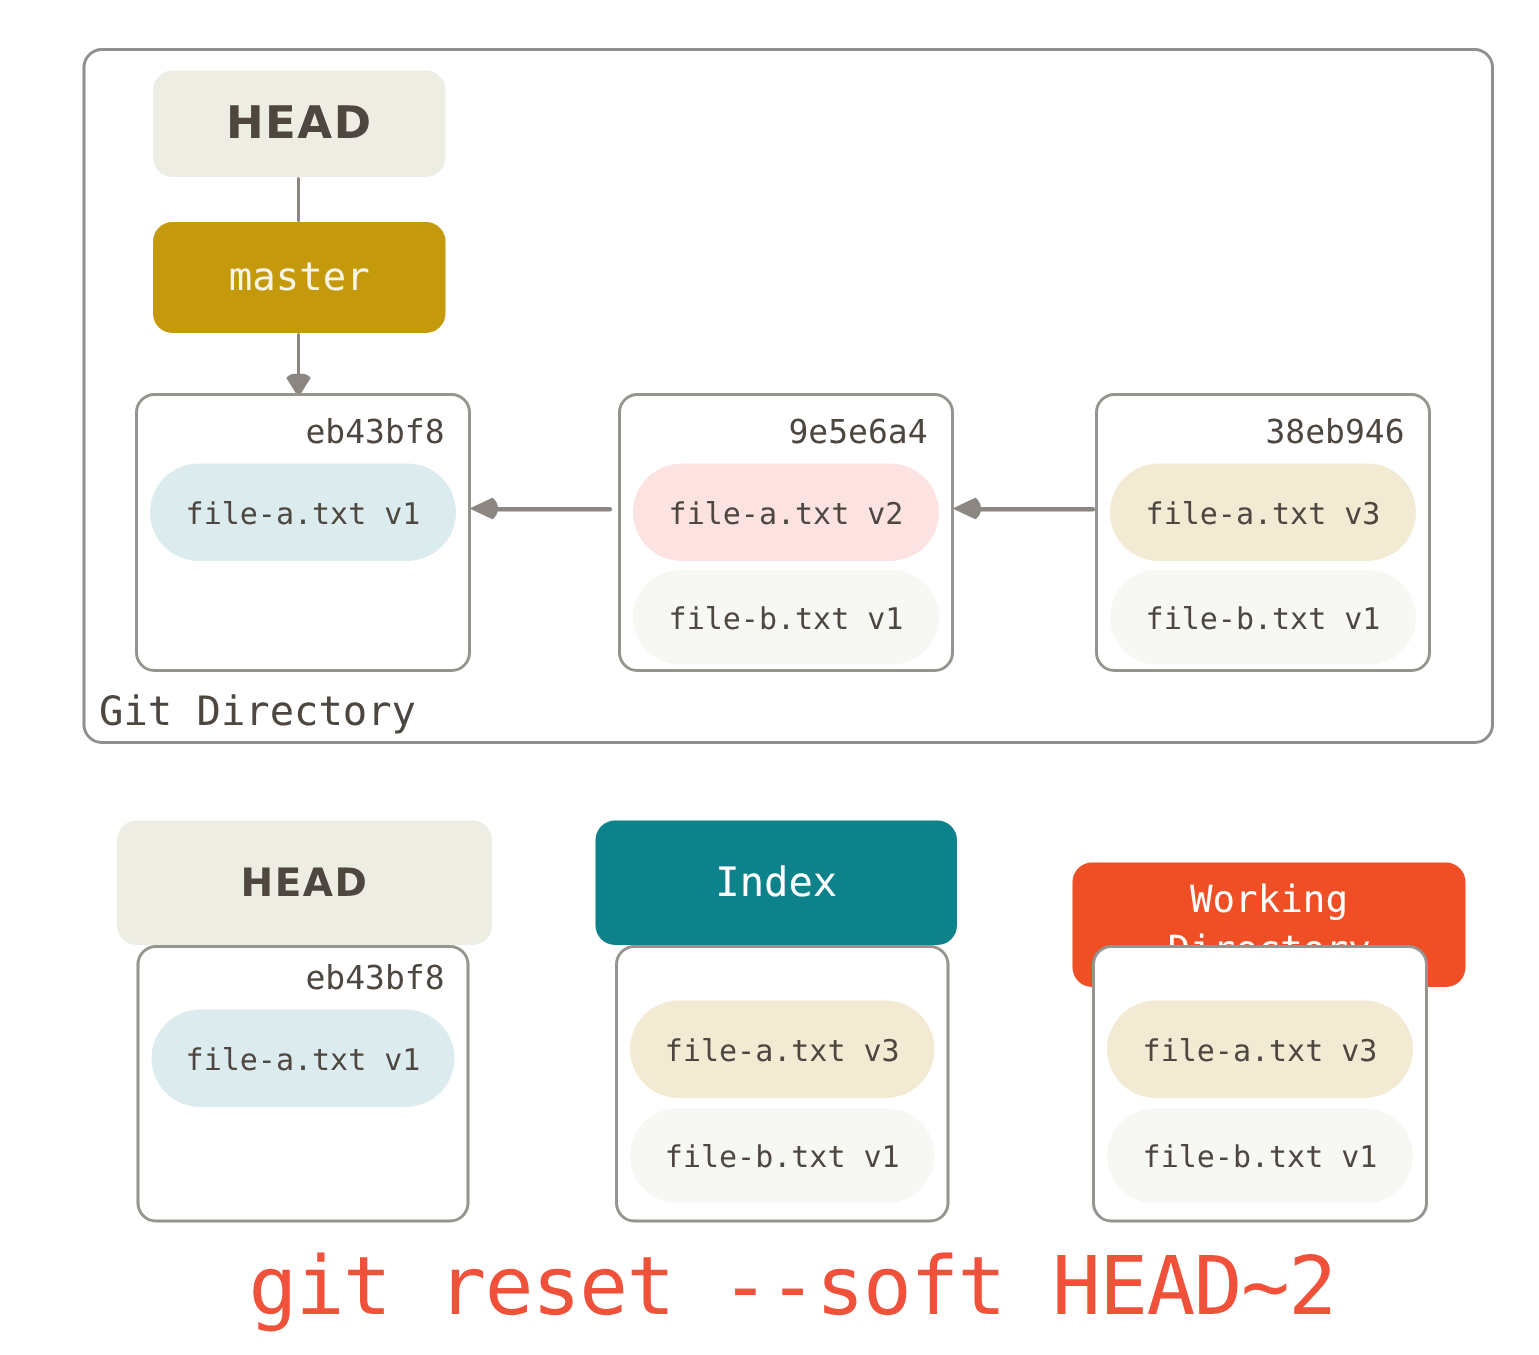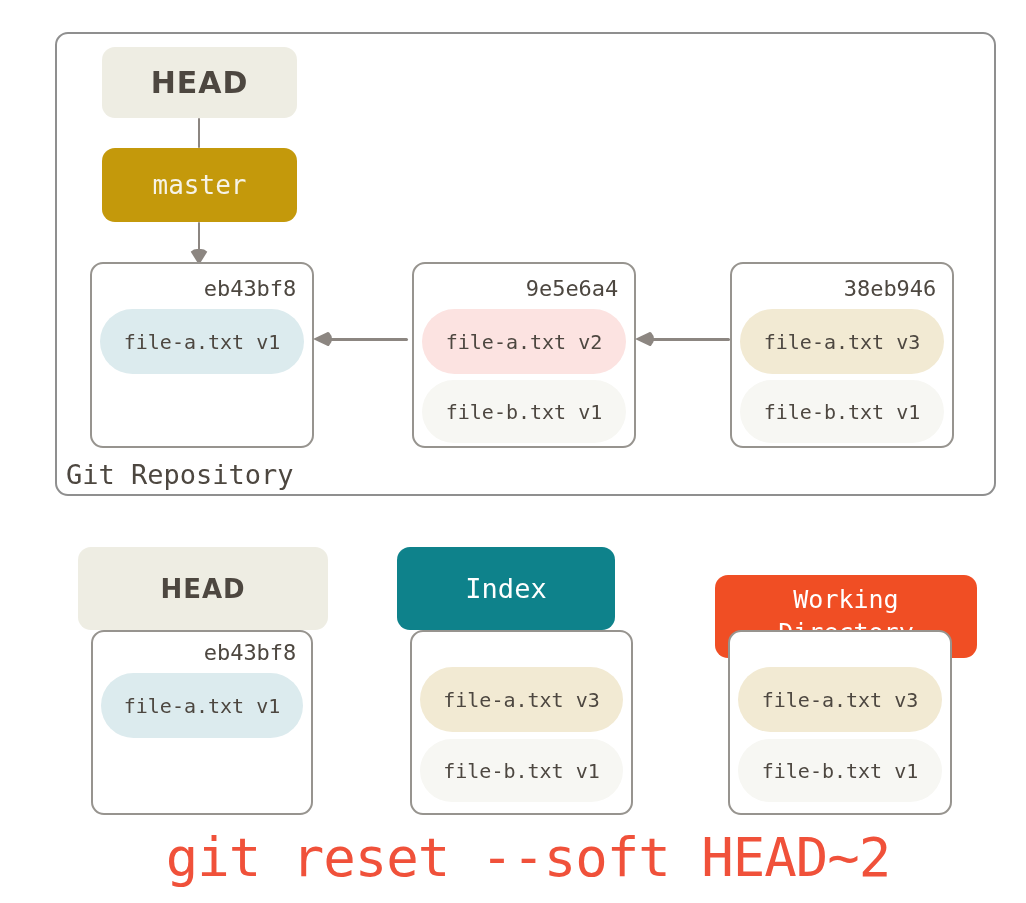--- a/index.html
+++ b/index.html
@@ -89,21 +89,21 @@
     display: flex; align-items: center; justify-content: center;
     text-align: center;
   }
   .th-head {
     left: 78px; width: 250px; background: var(--cream);
     color: var(--text-dark);
     font-family: "DejaVu Sans", sans-serif;
     font-weight: bold; font-size: 26px; letter-spacing: 1px;
   }
   .th-index {
-    left: 397px; width: 218px; background: var(--accent-teal);
+    left: 397px; width: 241px; background: var(--accent-teal);
     color: #ffffff; font-size: 27px;
   }
   .th-wd {
     left: 715px; width: 262px; background: var(--accent-orange);
     color: #ffffff; font-size: 25px; line-height: 1.3; margin-top: 28px;
   }
   .th-wd .wrap { width: 165px; }
 
   .tree-box {
     top: 630px; height: 185px;
@@ -170,21 +170,21 @@
     <div class="pill pill-gray p2">
       <span>file-b.txt v1</span>
     </div>
   </div>
 
   <div class="abs tri-left tri-left-1"></div>
   <div class="abs h-line h-line-1"></div>
   <div class="abs tri-left tri-left-2"></div>
   <div class="abs h-line h-line-2"></div>
 
-  <div class="abs repo-label">Git Repository</div>
+  <div class="abs repo-label">Git Directory</div>
 
   <div class="abs tree-header th-head">
     <span>HEAD</span>
   </div>
   <div class="abs tree-box tb-head">
     <div class="hash">eb43bf8</div>
     <div class="pill pill-blue p1">
       <span>file-a.txt v1</span>
     </div>
   </div>

